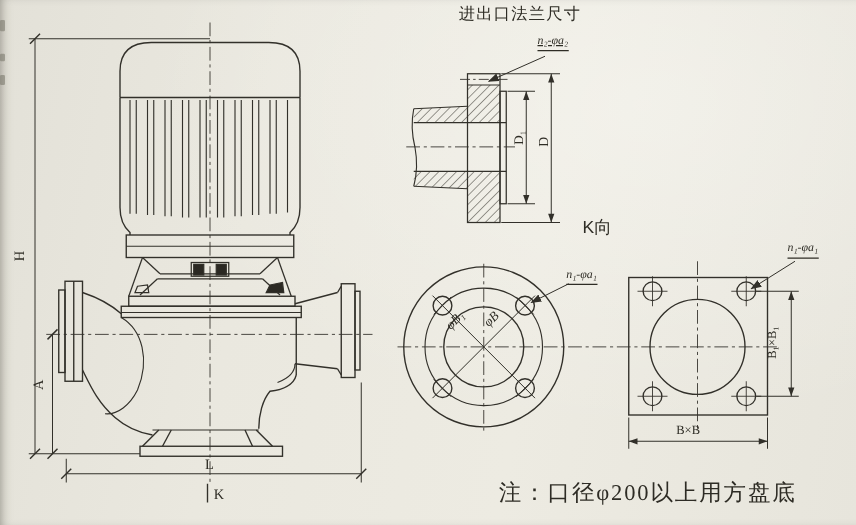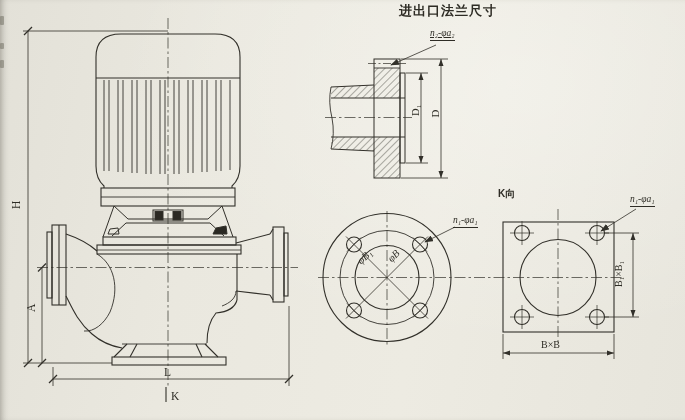--- a/index.html
+++ b/index.html
@@ -11,21 +11,21 @@
     box-shadow: inset 6px 0 9px -6px rgba(60,58,50,.55);
     font-family:"Liberation Sans", sans-serif;
   }
   svg{position:absolute;left:0;top:0;}
   .lbl{position:absolute;color:#2e2c25;white-space:nowrap;line-height:1;}
   .dim{font-family:"Liberation Serif", serif;}
   .ital{font-style:italic;}
   .under{border-bottom:1px solid #2e2c25;padding-bottom:1px;}
   .rot90{transform:rotate(-90deg);transform-origin:center;}
   .rot45{transform:rotate(-45deg);transform-origin:center;}
-  .cjk-bold{font-weight:bold;margin-left:32px;}
+  .cjk-bold{font-weight:normal;}
   .edge-mark{position:absolute;left:0;width:4px;background:#757366;opacity:.55;border-radius:1px;}
 </style>
 </head>
 <body>
 
 <div class="canvas">
 
   <div class="edge-mark" style="top:16px;height:9px;"></div>
   <div class="edge-mark" style="top:43px;height:6px;"></div>
   <div class="edge-mark" style="top:60px;height:8px;"></div>
@@ -199,21 +199,21 @@
   </svg>
 
   <div class="lbl cjk-bold" style="left:367px;top:4px;font-size:13px;letter-spacing:1px;">进出口法兰尺寸</div>
 
   <div class="lbl dim ital under" style="left:430px;top:29px;font-size:9.5px;text-decoration:underline;">n₂-φa₂</div>
 
   <div class="lbl dim rot90" style="left:411px;top:105px;font-size:10.5px;">D₁</div>
 
   <div class="lbl dim rot90" style="left:432px;top:108px;font-size:11px;">D</div>
 
-  <div class="lbl cjk-bold" style="left:466px;top:189px;font-size:10px;">K向</div>
+  <div class="lbl cjk-bold" style="left:466px;top:174px;font-size:14px;">K向</div>
 
   <div class="lbl dim ital under" style="left:453px;top:216px;font-size:9.5px;">n₁-φa₁</div>
 
   <div class="lbl dim ital rot45" style="left:357px;top:252px;font-size:10.5px;">φB₁</div>
 
   <div class="lbl dim ital rot45" style="left:388px;top:251px;font-size:10.5px;">φB</div>
 
   <div class="lbl dim ital under" style="left:630px;top:195px;font-size:9.5px;">n₁-φa₁</div>
 
   <div class="lbl dim rot90" style="left:606px;top:269px;font-size:10px;">B₁×B₁</div>
@@ -221,14 +221,15 @@
   <div class="lbl dim" style="left:541px;top:340px;font-size:10px;">B×B</div>
 
   <div class="lbl dim rot90" style="left:13px;top:199px;font-size:11.5px;">H</div>
 
   <div class="lbl dim rot90" style="left:28px;top:302px;font-size:11.5px;">A</div>
 
   <div class="lbl dim" style="left:164px;top:367px;font-size:11.5px;">L</div>
 
   <div class="lbl dim" style="left:171px;top:391px;font-size:11.5px;">K</div>
 
+  <div class="lbl cjk-bold" style="left:399px;top:385px;font-size:18px;letter-spacing:1.5px;font-family:'Liberation Serif',serif;">注：口径φ200以上用方盘底</div>
 
 </div>
 
 </body></html>

